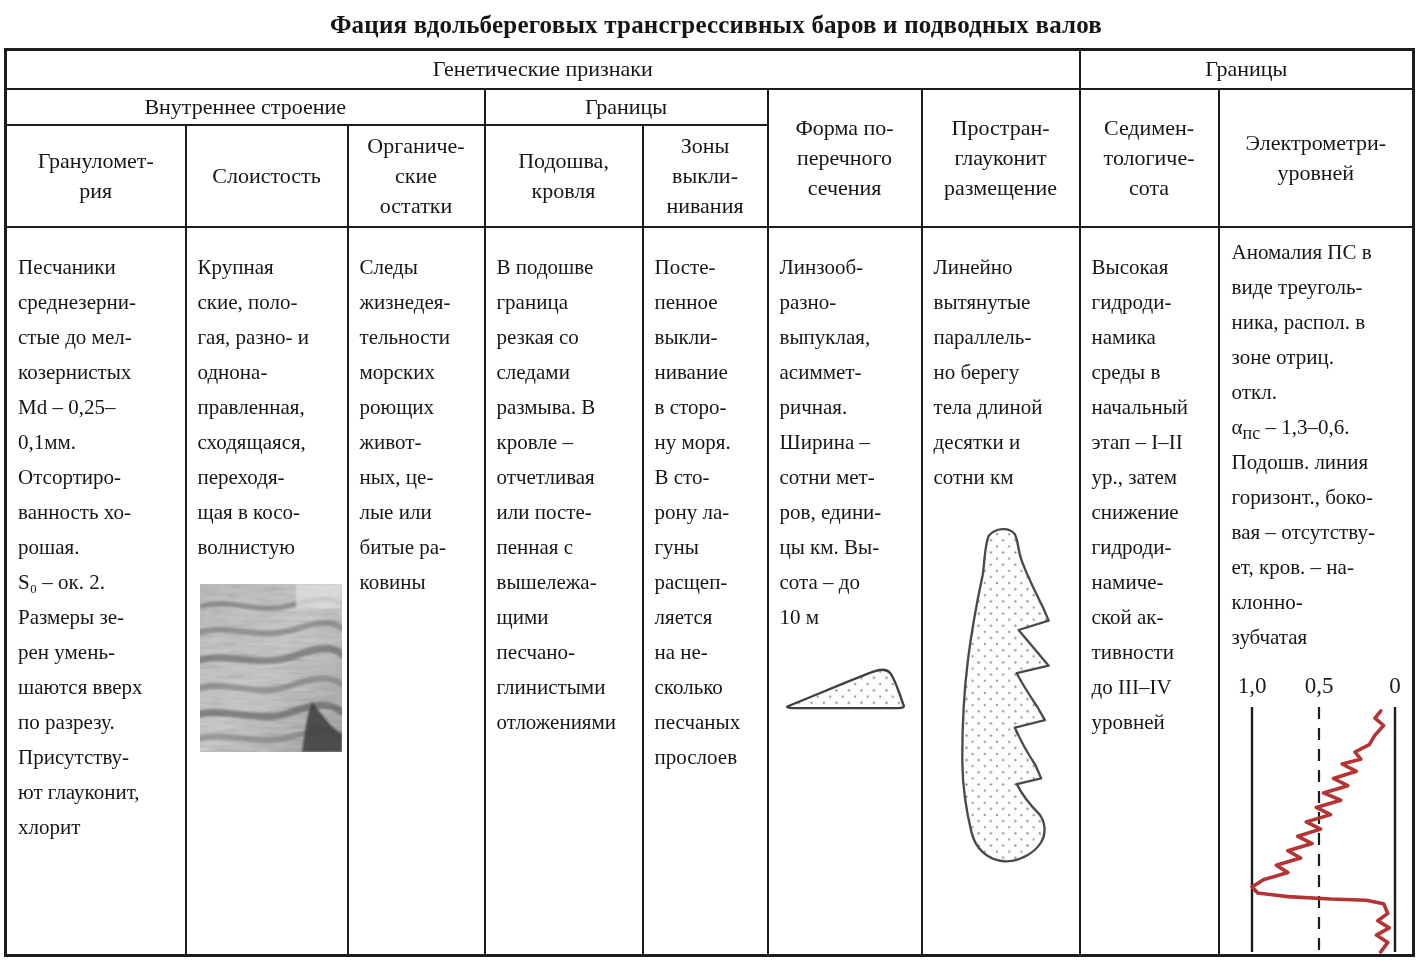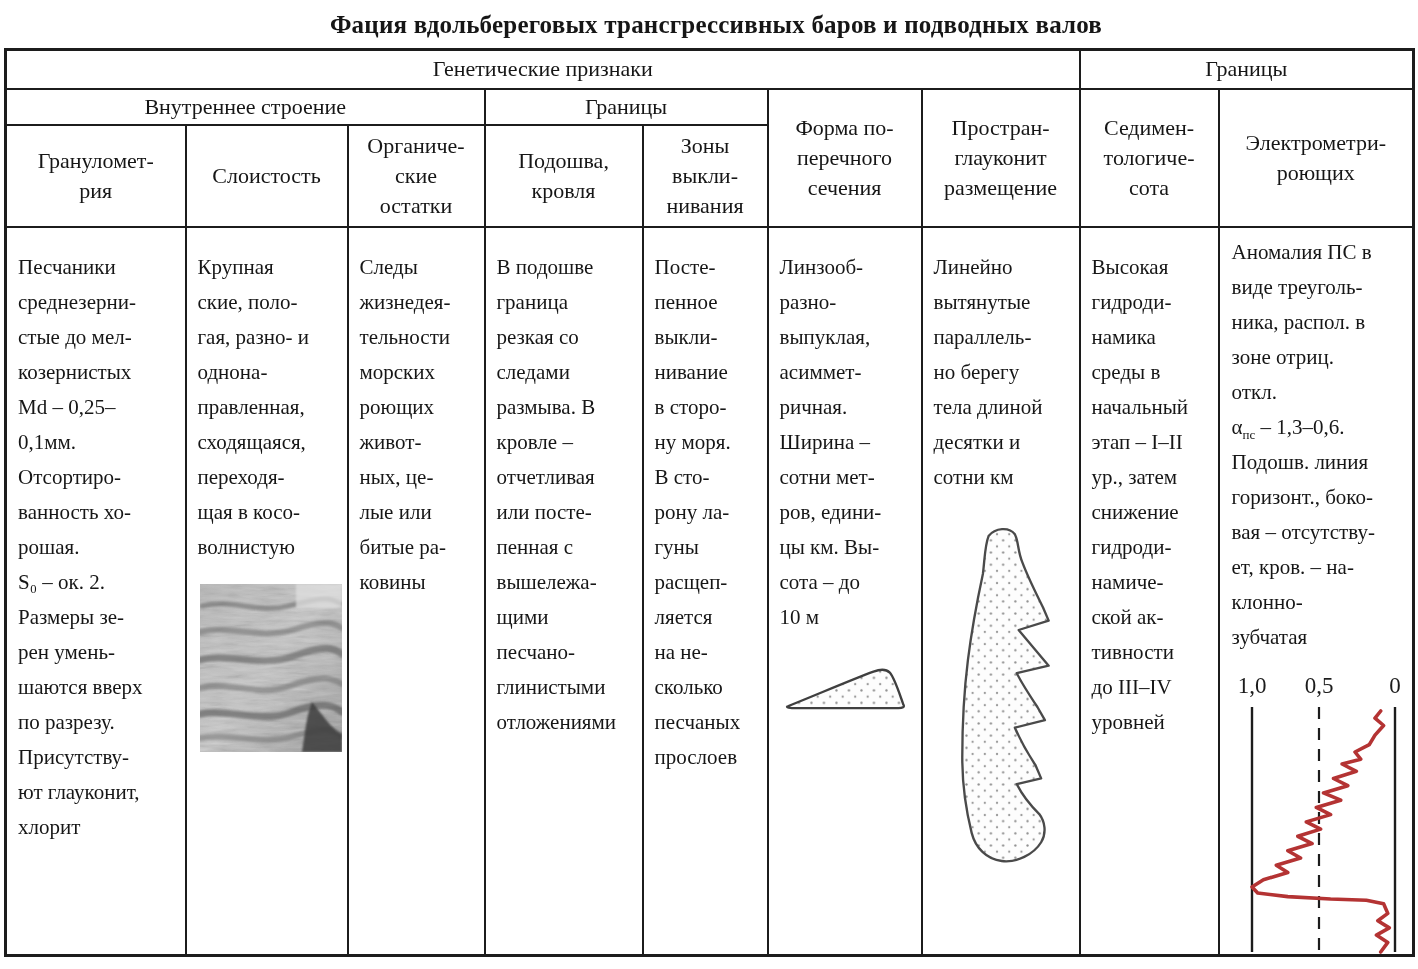--- a/index.html
+++ b/index.html
@@ -21,21 +21,21 @@
     font-size:22px;font-weight:normal;vertical-align:middle;
     line-height:30px;padding:2px;
   }
   tr.r1{height:39px;} tr.r2{height:36px;} tr.r3{height:102px;}
   td{vertical-align:top;padding:22px 4px 0 11px;}
   td.nopad{padding:7px 0 0 0;}
   .pre{white-space:pre-line;}
   .txt{white-space:pre-line;font-size:21px;line-height:35px;}
   td.nopad .txt,td.nopad .alpha{padding-left:12px;padding-right:20px;}
   .alpha{font-size:21px;line-height:35px;}
-  .alpha sub{font-size:13px;line-height:0;}
+  .alpha sub{font-size:18px;line-height:0;}
   .fig-photo{display:block;margin:19px 0 0 2px;}
   .fig-lens{display:block;margin:27px 0 0 1px;}
   .fig-map{display:block;margin:22px 0 0 17px;}
   .splog{display:block;margin:4px 0 0 2px;}
   .ticklabel{font-size:23px;fill:#1c1c1c;font-family:"Liberation Serif","DejaVu Serif",serif;}
   .gridsolid{stroke:#1c1c1c;stroke-width:2.4;}
   .griddash{stroke:#1c1c1c;stroke-width:2.2;stroke-dasharray:12 9;}
   .hiddendefs{position:absolute;width:0;height:0;overflow:hidden;}
 </style>
 </head>
@@ -90,21 +90,21 @@
     <th rowspan="2" class="pre">Форма по-
 перечного
 сечения</th>
     <th rowspan="2" class="pre">Простран-
 глауконит
 размещение</th>
     <th rowspan="2" class="pre">Седимен-
 тологиче-
 сота</th>
     <th rowspan="2" class="pre">Электрометри-
-роющих</th>
+уровней</th>
   </tr>
 
   <tr class="r3">
     <th class="pre">Грануломет-
 рия</th>
     <th class="pre">Слоистость</th>
     <th class="pre">Органиче-
 ские
 остатки</th>
     <th class="pre">Подошва,

